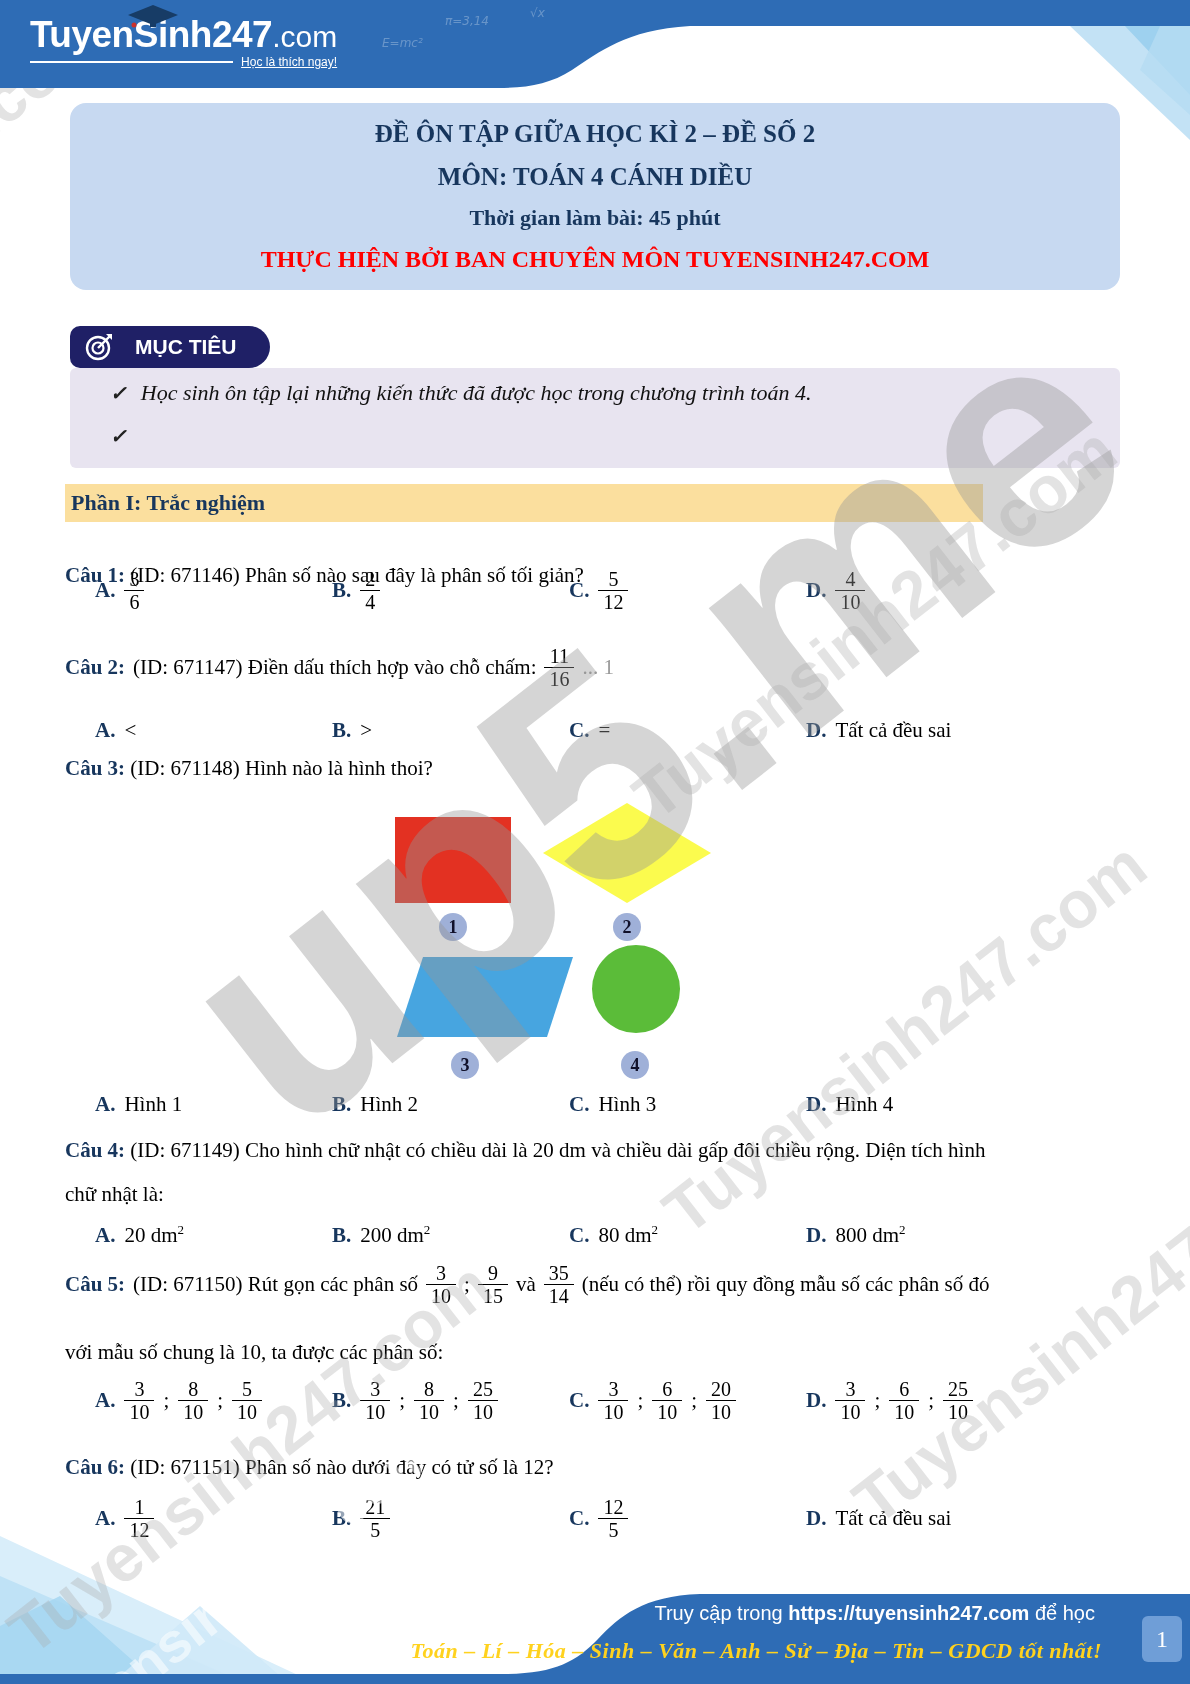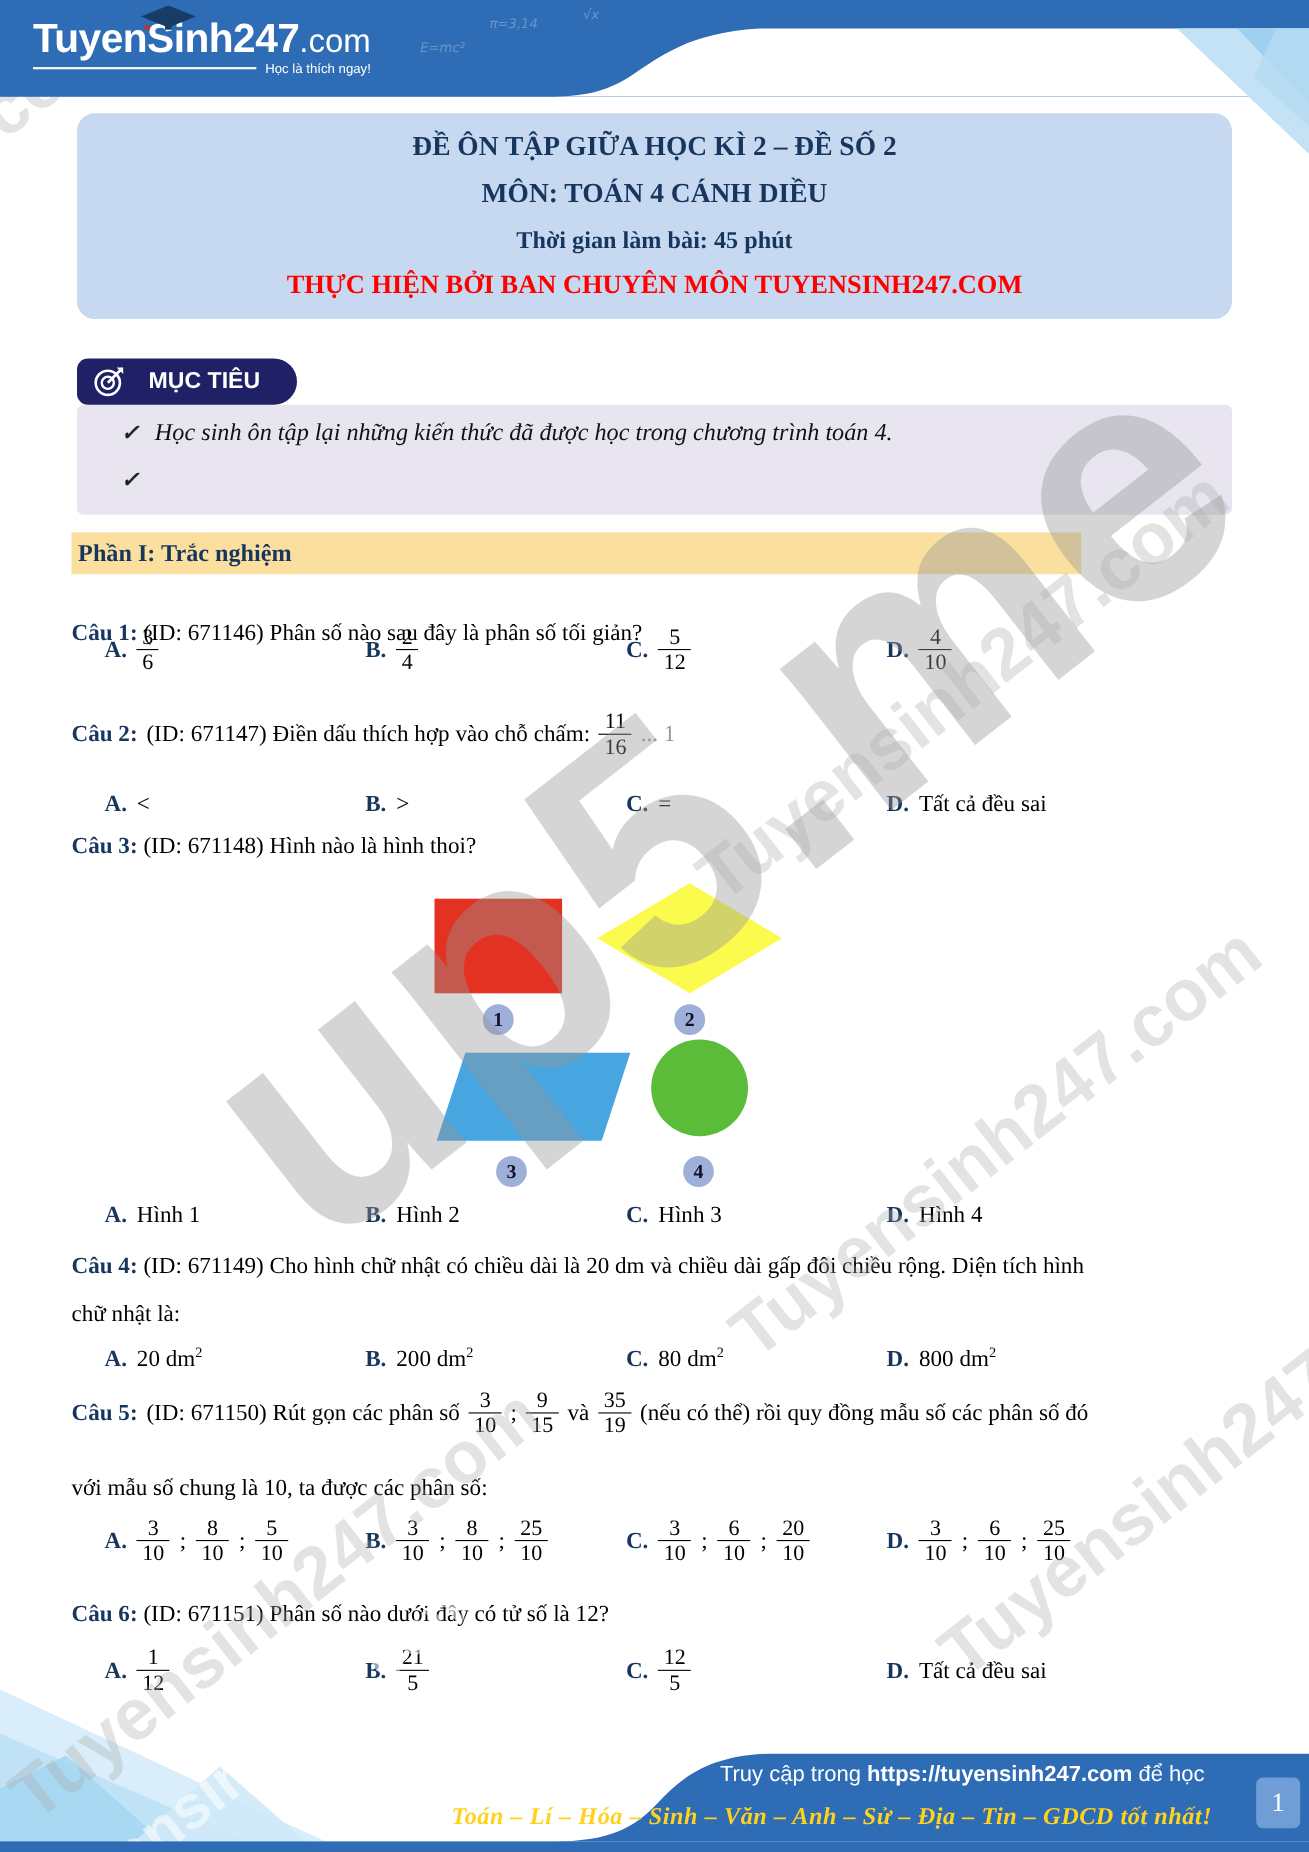--- a/index.html
+++ b/index.html
@@ -7,21 +7,21 @@
         font-family:"Liberation Serif",serif;color:#000;}
 
   
   .header{position:absolute;top:0;left:0;width:1190px;height:88px;background:#2e6cb5;z-index:25;}
   .header .wave{position:absolute;top:0;left:0;}
   .logo{position:absolute;top:16px;left:30px;z-index:2;font-family:"Liberation Sans",sans-serif;color:#fff;line-height:1;}
   .logo-row{display:flex;align-items:baseline;}
   .logo-p1,.logo-p2{font-size:37px;font-weight:bold;letter-spacing:-0.5px;}
   .logo-p3{font-size:30px;font-weight:normal;}
   .logo-cap{position:absolute;left:96px;top:-13px;}
-  .logo-under{display:flex;align-items:center;margin-top:3px;}
+  .logo-under{display:flex;align-items:center;margin-top:3px;text-decoration:underline;}
   .logo-line{flex:1;height:2px;background:#fff;margin-right:8px;}
   .logo-tag{font-size:12px;color:#fff;}
   .doodle{position:absolute;color:rgba(255,255,255,.28);font-family:"DejaVu Sans",sans-serif;font-style:italic;font-size:12px;z-index:1;}
   .corner-tri{position:absolute;top:0;right:0;z-index:1;}
 
   
   .wm{position:absolute;z-index:20;pointer-events:none;white-space:nowrap;font-family:"Liberation Sans",sans-serif;font-weight:bold;}
   .wm-big{left:110px;top:545px;font-size:310px;color:rgba(150,150,150,.40);transform:rotate(-38deg);}
   .wm-brand{font-size:66px;color:rgba(170,170,170,.33);transform:rotate(-38deg);}
   .wm-white{font-size:56px;color:rgba(255,255,255,.55);transform:rotate(-38deg);z-index:21;}
@@ -298,21 +298,21 @@
           <span class="den">10</span>
         </span>
       <span>;</span>
       <span class="frac">
           <span class="num">9</span>
           <span class="den">15</span>
         </span>
       <span class="qtext">và</span>
       <span class="frac">
           <span class="num">35</span>
-          <span class="den">19</span>
+          <span class="den">14</span>
         </span>
       <span class="qtext">(nếu có thể) rồi quy đồng mẫu số các phân số đó</span>
     </div>
     <div class="qline" style="top:1340px;">
       <span class="qtext">với mẫu số chung là 10, ta được các phân số:</span>
     </div>
     <div class="optrow" style="top:1378px;">
       <div class="opt">
         <span class="lt">A.</span>
         <span class="frac">

